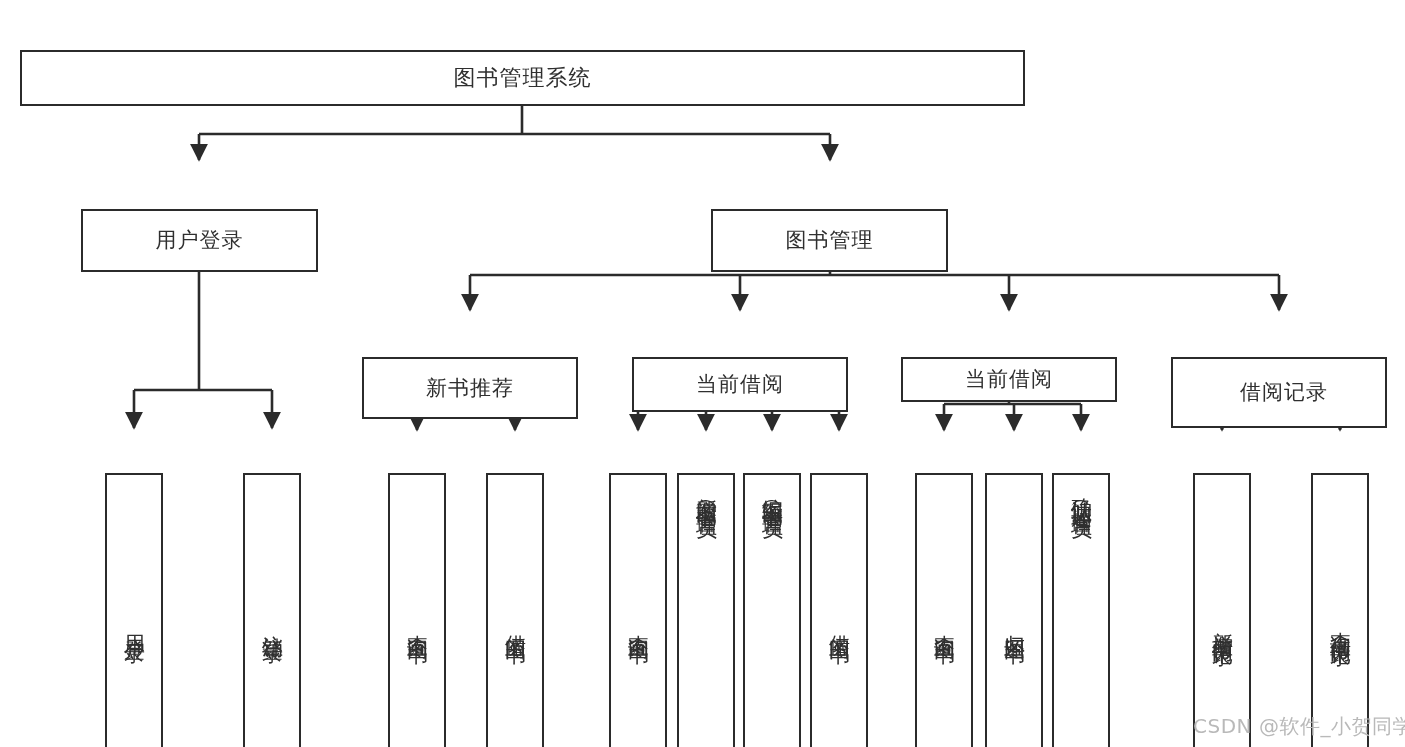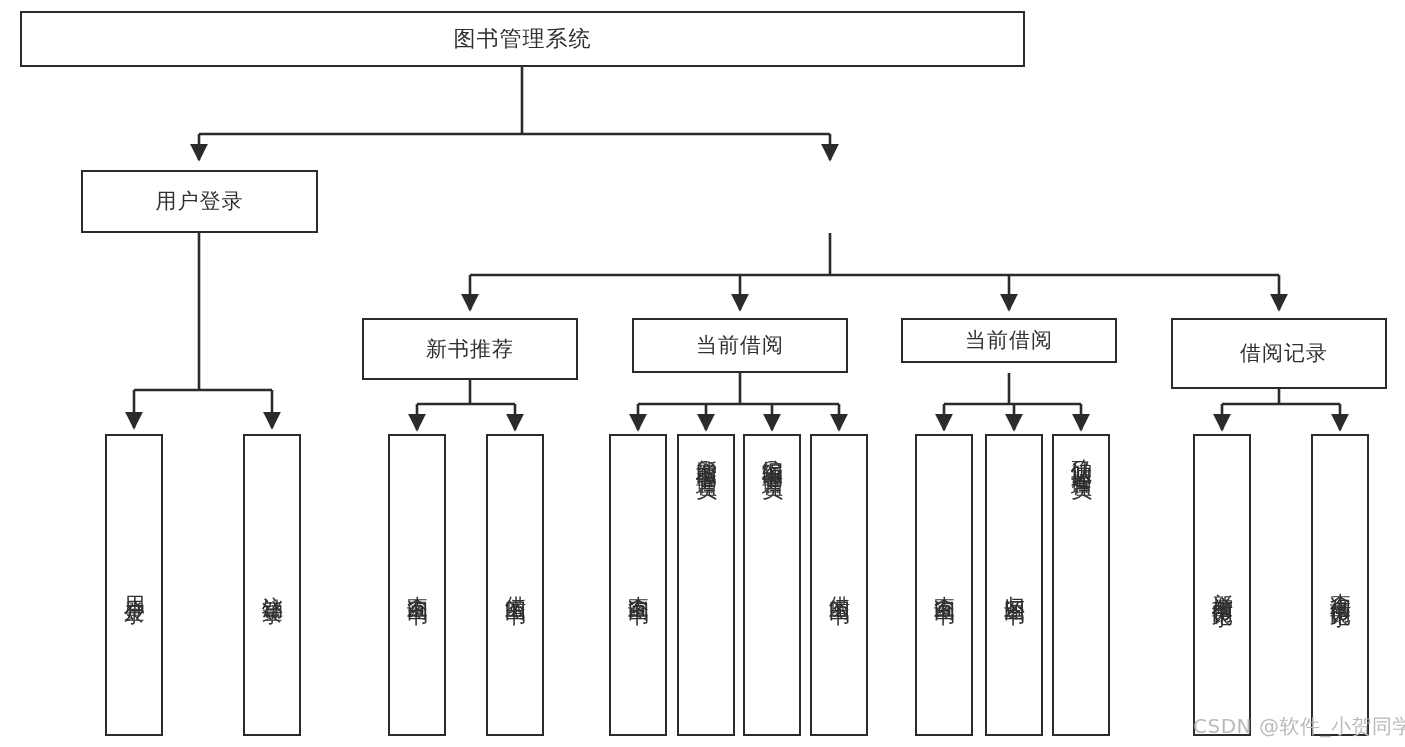--- a/index.html
+++ b/index.html
@@ -28,20 +28,21 @@
   }
   .node {
     position: absolute;
     box-sizing: border-box;
     background: #ffffff;
     border: 2px solid #2b2b2b;
     display: flex;
     align-items: center;
     justify-content: center;
     z-index: 2;
+    margin-top: 39px;
   }
   .node .label {
     color: #2f2f2f;
     letter-spacing: 1px;
     white-space: nowrap;
     line-height: 1.15;
   }
   .node.horiz .label {
     font-size: 21px;
   }
@@ -131,20 +132,23 @@
     </g>
   </svg>
 
   <div class="node root horiz" style="left:20px; top:11px; width:1005px; height:56px;">
     <span class="label">图书管理系统</span>
   </div>
 
   <div class="node horiz" style="left:81px; top:170px; width:237px; height:63px;">
     <span class="label">用户登录</span>
   </div>
+  <div class="node horiz" style="left:711px; top:170px; width:237px; height:63px;">
+    <span class="label">图书管理</span>
+  </div>
 
   <div class="node horiz" style="left:362px; top:318px; width:216px; height:62px;">
     <span class="label">新书推荐</span>
   </div>
   <div class="node horiz" style="left:632px; top:318px; width:216px; height:55px;">
     <span class="label">当前借阅</span>
   </div>
   <div class="node horiz" style="left:901px; top:318px; width:216px; height:45px;">
     <span class="label">当前借阅</span>
   </div>

